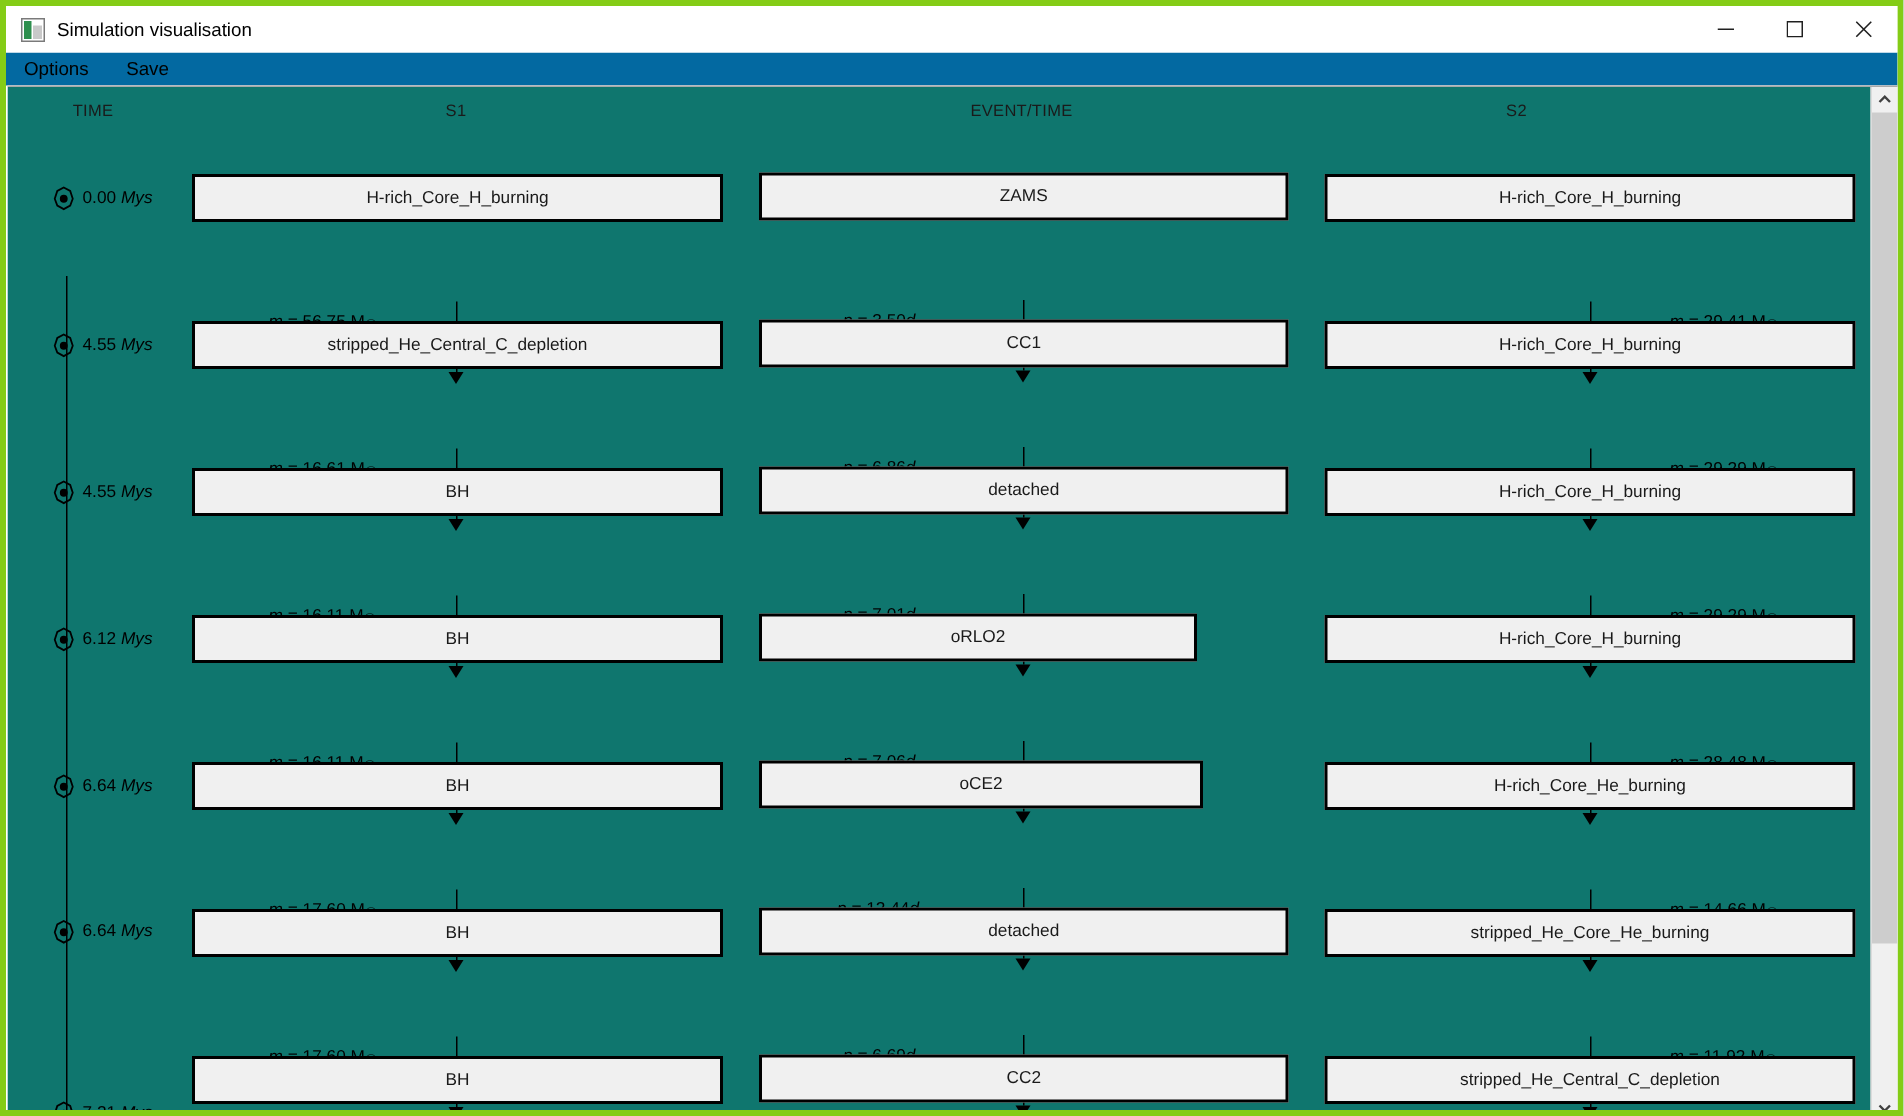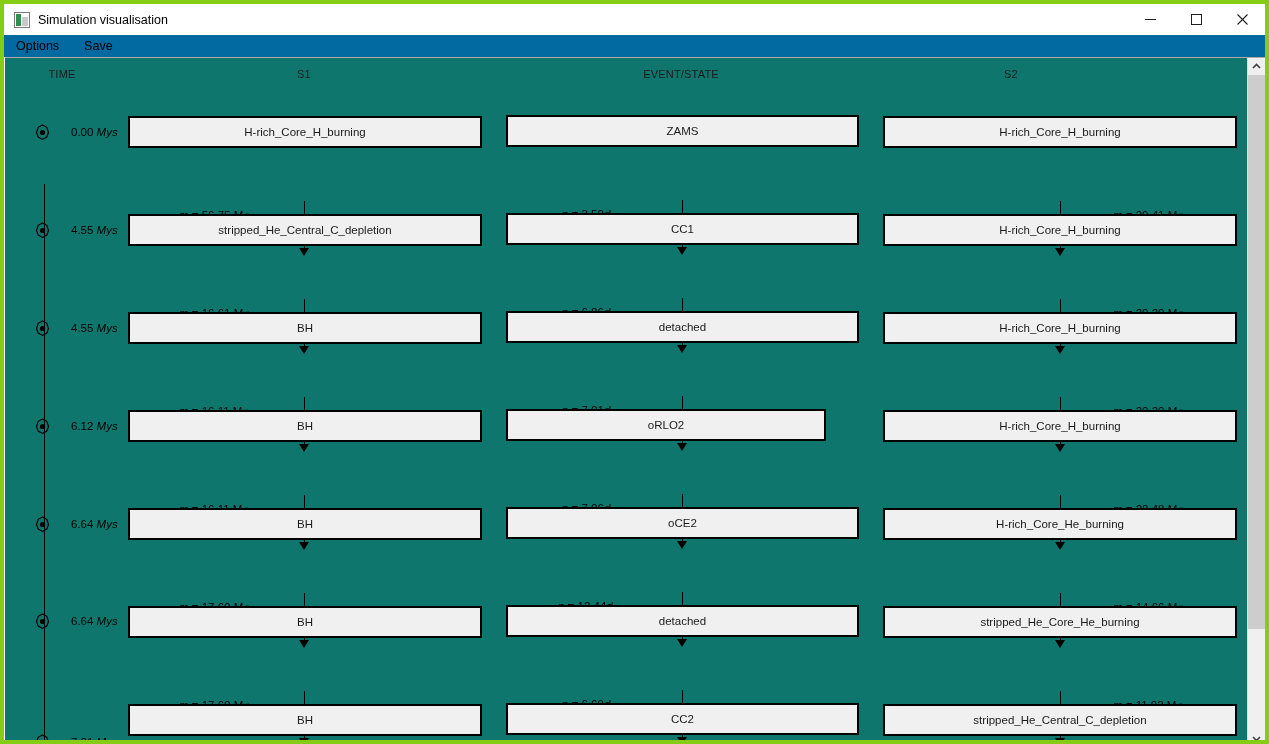--- a/index.html
+++ b/index.html
@@ -128,21 +128,21 @@
   }
   .time-marker {
     width: 19px; height: 19px;
     position: relative;
     flex: none;
   }
   .time-marker svg { display:block; }
   .time-label {
     font-size: 11.5px;
     color: #000000;
-    margin-left: 19px;
+    margin-left: 3px;
     white-space: nowrap;
   }
   .time-label .unit { font-style: italic; }
 
   
   .node-box {
     position: absolute;
     height: 32px;
     background: #f0f0f0;
     border: 2px solid #000000;
@@ -247,21 +247,21 @@
   <div class="menubar">
     <div class="menu-item">Options</div>
     <div class="menu-item">Save</div>
   </div>
 
   <div class="canvas-wrap">
     <div class="canvas">
 
       <div class="col-header" style="left:0px;width:114px;">TIME</div>
       <div class="col-header" style="left:242px;width:114px;">S1</div>
-      <div class="col-header" style="left:619px;width:114px;">EVENT/STATE</div>
+      <div class="col-header" style="left:619px;width:114px;">EVENT/TIME</div>
       <div class="col-header" style="left:949px;width:114px;">S2</div>
 
       <div class="spine"></div>
 
       <div class="time-row" style="top:63px;">
         <div class="time-marker">
           <svg width="19" height="19" viewBox="0 0 19 19">
             <polygon points="9.5,2 13.8,4.3 15.5,9.5 13.8,14 9.5,16.4 5.2,14 3.5,9.5 5.2,4.3" fill="none" stroke="#000" stroke-width="1.2"></polygon>
             <circle cx="9.5" cy="9.5" r="2.6" fill="#000"></circle>
           </svg>
@@ -413,24 +413,24 @@
 
       <div class="node-box" style="left:501px; top:57px; width:353px;">
           <span>ZAMS</span>
         </div>
       <div class="node-box" style="left:501px; top:155px; width:353px;">
           <span>CC1</span>
         </div>
       <div class="node-box" style="left:501px; top:253px; width:353px;">
           <span>detached</span>
         </div>
-      <div class="node-box" style="left:501px; top:351px; width:320px;">
+      <div class="node-box" style="left:501px; top:351px; width:292px;">
           <span>oRLO2</span>
         </div>
-      <div class="node-box" style="left:501px; top:449px; width:353px;">
+      <div class="node-box" style="left:501px; top:449px; width:296px;">
           <span>oCE2</span>
         </div>
       <div class="node-box" style="left:501px; top:547px; width:353px;">
           <span>detached</span>
         </div>
       <div class="node-box" style="left:501px; top:645px; width:353px;">
           <span>CC2</span>
         </div>
 
       <div class="node-box" style="left:878px; top:58px; width:354px;">

